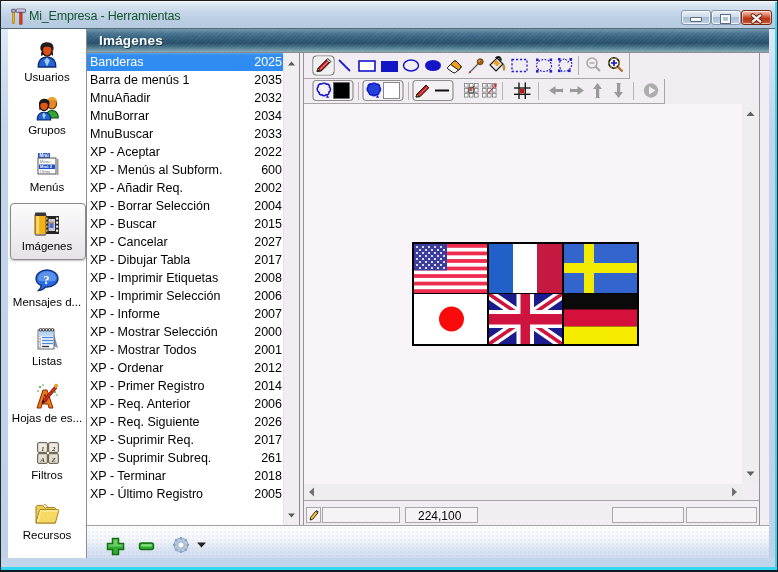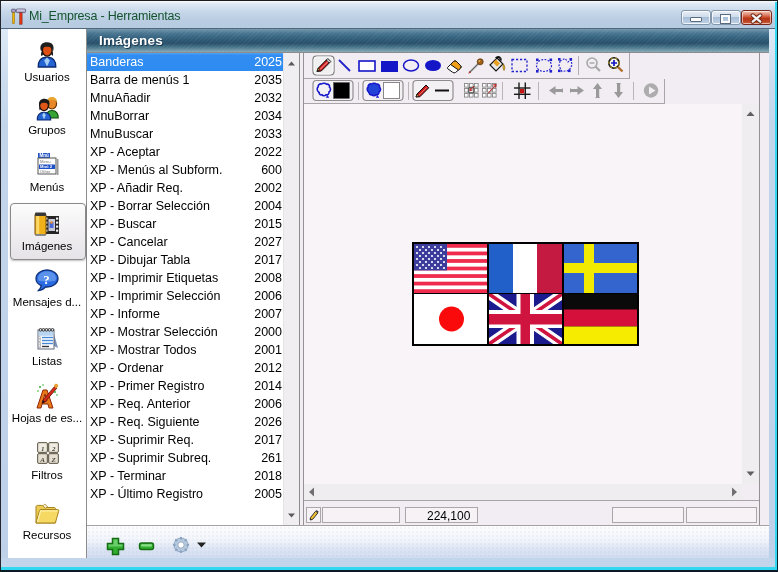--- a/index.html
+++ b/index.html
@@ -593,21 +593,21 @@
     <div id="statusbar">
       <div class="sfield" style="left:2px;width:13px;"><svg width="13" height="14" viewBox="0 0 13 14">
               <path d="M3,11.5 L3.7,9.3 L8.6,3.2 L10.8,5 L6,11 L3.8,12 Z" fill="#f0c030" stroke="#222" stroke-width="0.9"></path>
               <path d="M8.6,3.2 L9.6,2 L11.8,3.8 L10.8,5 Z" fill="#444"></path>
               <path d="M3,11.5 L3.4,10.3 L4.6,11.2 L3.8,12 Z" fill="#222"></path>
             </svg></div>
       <div class="sfield" style="left:18px;width:76px;">
             <span style="position:absolute;left:5px;top:15px;">195 KO</span>
           </div>
       <div class="sfield" style="left:101px;width:71px;">
-            <span style="position:absolute;left:21px;top:1px;">224,100</span>
+            <span style="position:absolute;left:12px;top:1px;">224,100</span>
           </div>
       <div class="sfield" style="left:308px;width:70px;"></div>
       <div class="sfield" style="left:382px;width:69px;"></div>
     </div>
   </div>
   <div class="abs" style="left:79px;top:496px;width:682px;height:1px;background:#a4a0a4;"></div>
       <div class="abs" id="bottombar"><svg width="682" height="32" viewBox="0 0 682 32">
 <path d="M25.5,12.5 L31.5,12.5 L31.5,17.5 L36.5,17.5 L36.5,23.5 L31.5,23.5 L31.5,28.5 L25.5,28.5 L25.5,23.5 L20.5,23.5 L20.5,17.5 L25.5,17.5 Z" fill="#2fae2f" stroke="#156c15" stroke-width="1.5"></path>
 <path d="M26.5,13.5 L30.5,13.5 L30.5,18.5 L35.5,18.5 L35.5,20.5 L21.5,20.5 L21.5,18.5 L26.5,18.5 Z" fill="#7ad47a" opacity="0.8"></path>
 <rect x="52.5" y="17" width="14" height="6.5" rx="2" fill="#2fae2f" stroke="#156c15" stroke-width="1.4"></rect>

